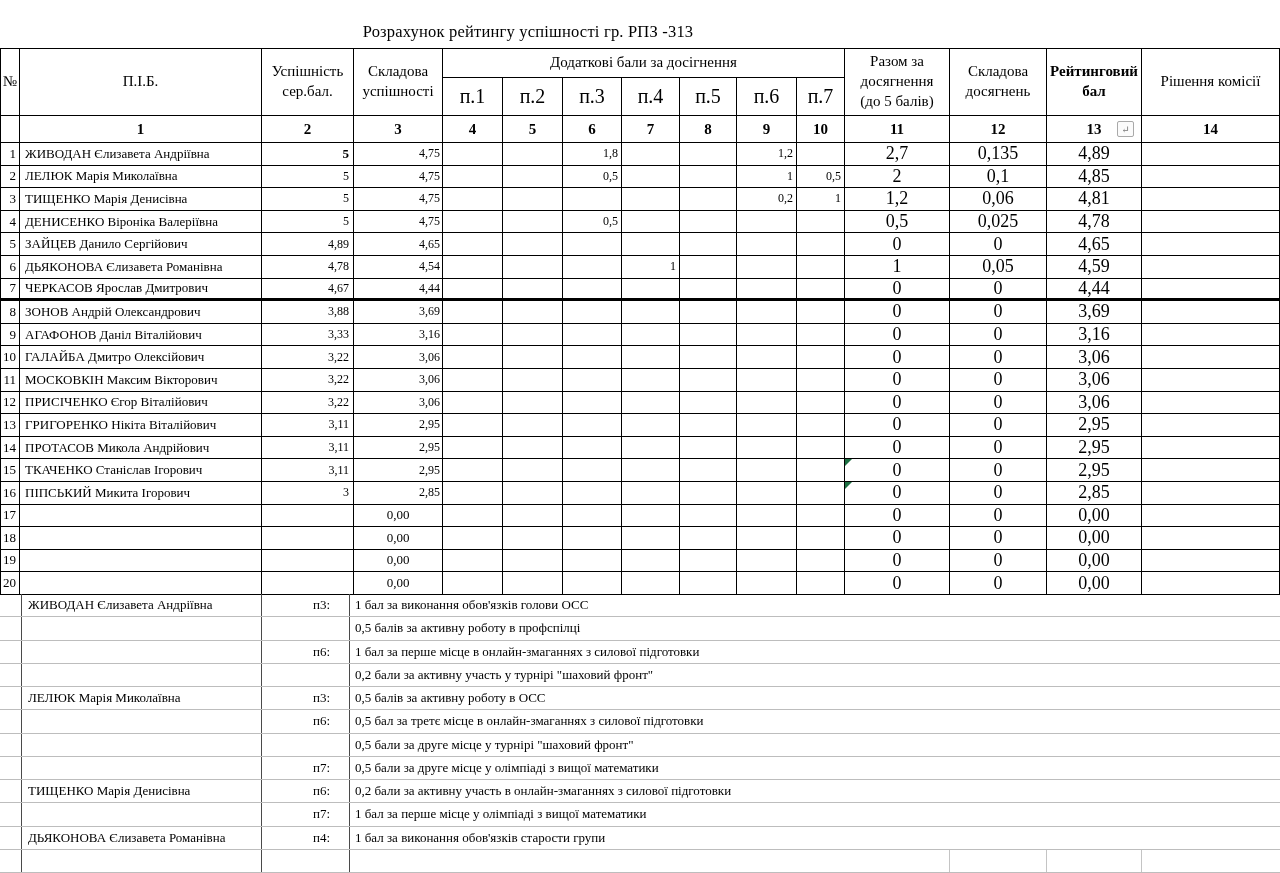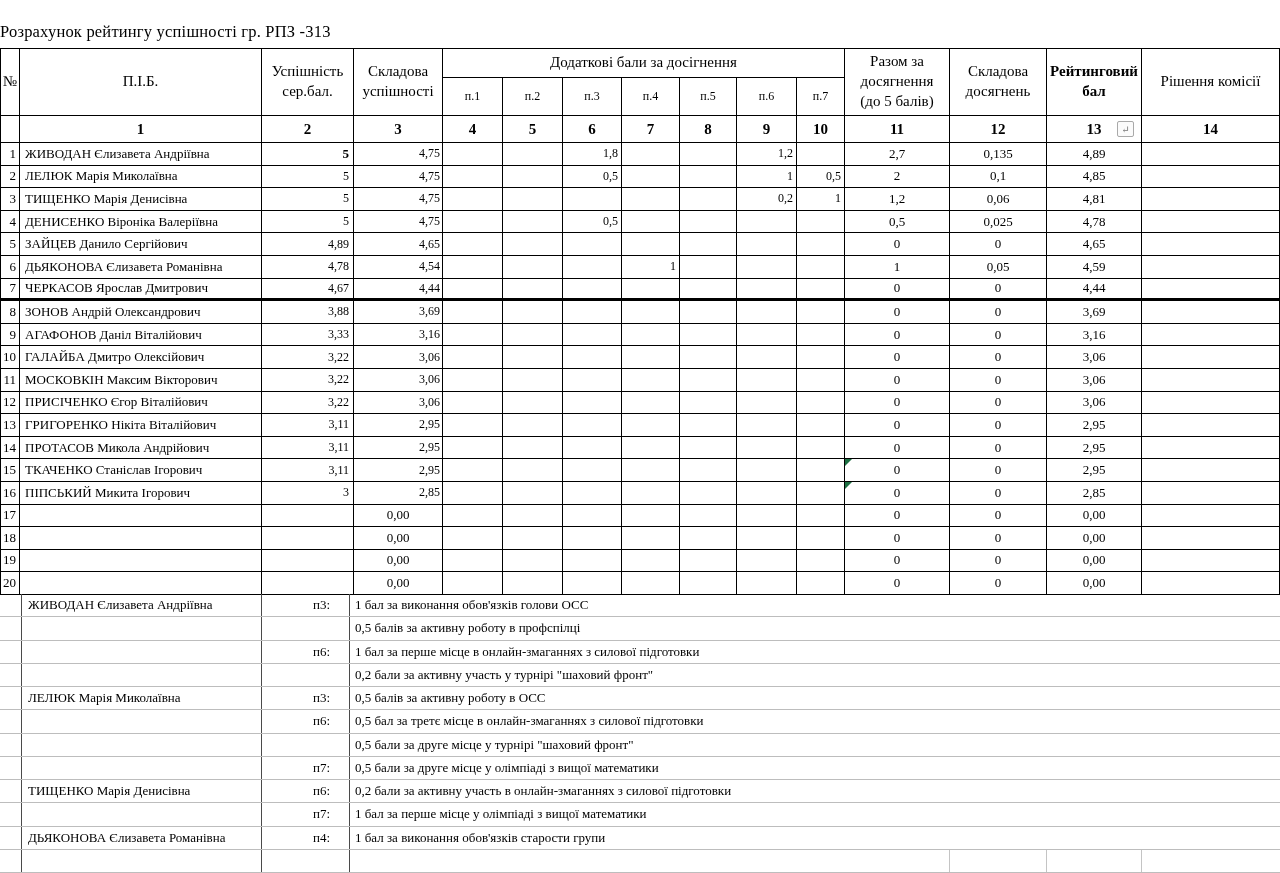--- a/index.html
+++ b/index.html
@@ -1,49 +1,49 @@
 <!DOCTYPE html>
 <html><head>
 <meta charset="utf-8">
 <style>
   html,body{margin:0;padding:0;background:#fff;}
   #page{position:relative;width:1280px;height:873px;background:#fff;overflow:hidden;
         font-family:"Liberation Serif","DejaVu Serif",serif;color:#000;}
-  #title{position:absolute;top:22px;left:0;width:1016px;
-         font-size:16.5px;letter-spacing:.2px;}
+  #title{position:absolute;top:22px;left:0;width:1016px;text-align:center;
+         font-size:16.5px;letter-spacing:.2px;padding-left:20px;}
   
   #main-table{position:absolute;left:0;top:48px;width:1280px;
               border-top:1px solid #000;border-left:1px solid #000;}
   .cols{display:grid;grid-template-columns:19px 242px 92px 89px 60px 60px 59px 58px 57px 60px 48px 105px 97px 95px 138px;}
   #thead{grid-template-rows:29px 38px 27px;}
   .cell{border-right:1px solid #000;border-bottom:1px solid #000;box-sizing:border-box;
         display:flex;align-items:center;overflow:hidden;white-space:nowrap;}
   .hdr{justify-content:center;text-align:center;font-size:15px;flex-direction:column;line-height:1.32;}
   .hdr span{display:block;}
-  .h-p{font-size:12px;}
+  .h-p{font-size:20px;}
   .h-no{grid-area:1/1/3/2;}  .h-name{grid-area:1/2/3/3;}
   .h-avg{grid-area:1/3/3/4;} .h-comp{grid-area:1/4/3/5;}
   .h-extra{grid-area:1/5/2/12;}
   .h-total{grid-area:1/12/3/13;} .h-ach{grid-area:1/13/3/14;}
   .h-rating{grid-area:1/14/3/15;font-weight:bold;} .h-dec{grid-area:1/15/3/16;}
   .numcell{justify-content:center;font-weight:bold;font-size:15px;position:relative;flex-direction:row;}
   .enter-box{position:absolute;right:7px;top:50%;transform:translateY(-50%);
              width:15px;height:14px;border:1px solid #a9a9a9;border-radius:2px;background:#fbfbfb;
              color:#777;font-size:10px;font-weight:normal;display:flex;align-items:center;justify-content:center;}
   
   .t-row{height:22.6px;}
   .t-row.thick .cell{border-bottom-width:3px;}
   .c-num{justify-content:flex-end;padding-right:3px;font-size:13px;}
   .c-name{padding-left:5px;font-size:13px;}
   .c-avg{justify-content:flex-end;padding-right:4px;font-size:12px;}
   .c-avg.b{font-weight:bold;font-size:13px;}
   .c-comp{justify-content:flex-end;padding-right:2px;font-size:12px;}
   .c-comp.ctr{justify-content:center;padding-right:0;font-size:13px;}
   .c-p{justify-content:flex-end;padding-right:3px;font-size:12px;}
-  .c-total,.c-ach,.c-rating{justify-content:center;font-size:13px;}
+  .c-total,.c-ach,.c-rating{justify-content:center;font-size:18px;}
   .c-total.flagged{position:relative;}
   .c-total.flagged::before{content:"";position:absolute;left:0;top:0;width:0;height:0;
              border-left:7px solid #1d6f42;border-bottom:7px solid transparent;}
   
   #notes{position:absolute;left:0;top:594px;width:1280px;}
   .note-row{display:grid;grid-template-columns:22px 240px 88px 930px;height:23.25px;
             box-sizing:border-box;border-bottom:1px solid #bdbdbd;position:relative;font-size:13px;}
   .note-row>div{display:flex;align-items:center;overflow:hidden;white-space:nowrap;box-sizing:border-box;}
   .nr-c0{border-right:1px solid #4a4a4a;}
   .nr-name{border-right:1px solid #4a4a4a;padding-left:6px;}

